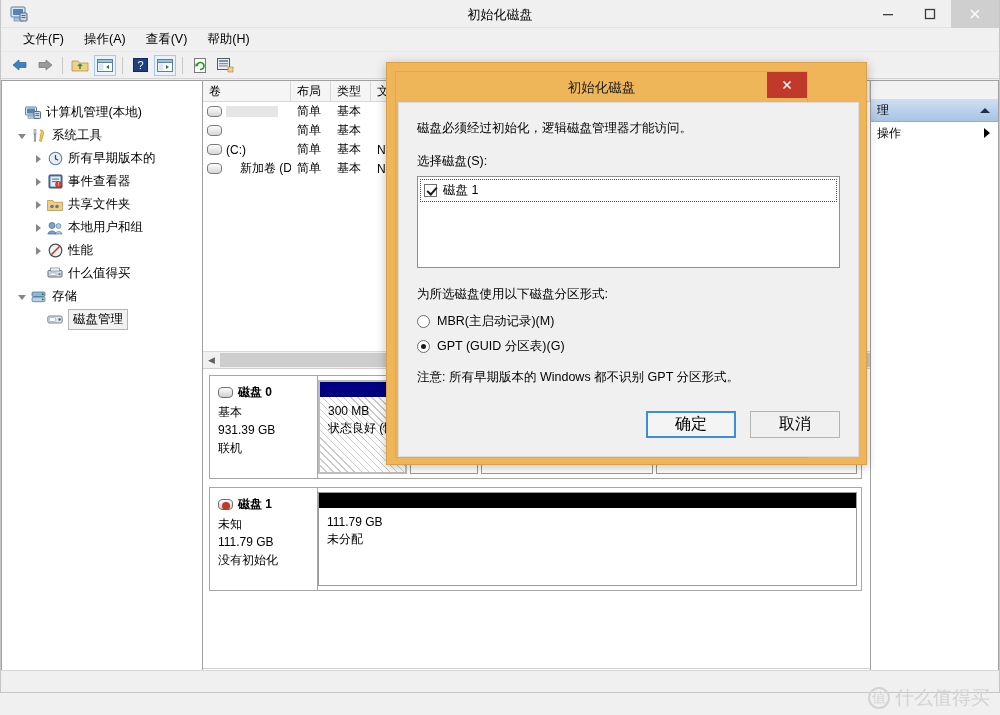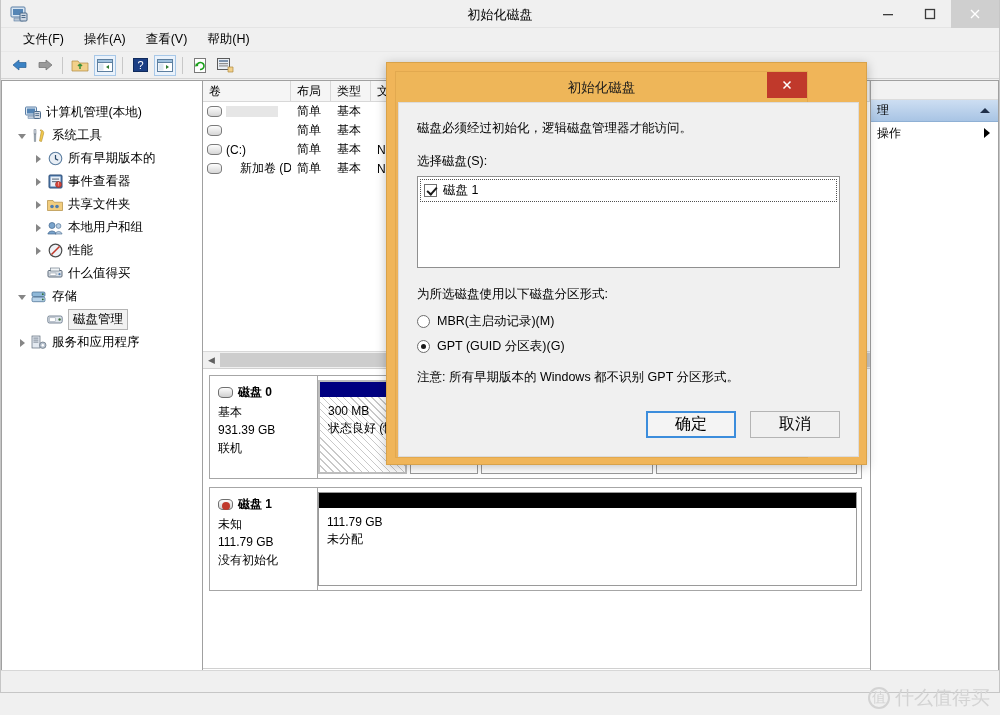--- a/index.html
+++ b/index.html
@@ -771,36 +771,20 @@
           <span class="ticon">
             <svg width="16" height="13" viewBox="0 0 16 13">
               <rect x="0.8" y="3" width="14.4" height="7" rx="1.6" fill="#dfe5ec" stroke="#5a6b7d" stroke-width="0.8"></rect>
               <rect x="2.5" y="4.8" width="6" height="3.5" fill="#fff" stroke="#8c98a6" stroke-width="0.5"></rect>
               <circle cx="12.6" cy="6.5" r="1.2" fill="#3f6f3f"></circle>
             </svg>
           </span>
           <span class="tlabel">磁盘管理</span>
         </div>
 
-        <div class="tree-row" style="padding-left:12px">
-          <span class="tw">
-              <span class="tri-closed"></span>
-            </span>
-          <span class="ticon">
-            <svg width="16" height="15" viewBox="0 0 16 15">
-              <rect x="1" y="1" width="8" height="12" fill="#e3e9f0" stroke="#5d6b7a" stroke-width="0.7"></rect>
-              <rect x="2.4" y="2.6" width="5" height="1" fill="#7d8896"></rect>
-              <rect x="2.4" y="4.6" width="5" height="1" fill="#7d8896"></rect>
-              <rect x="2.4" y="6.6" width="5" height="1" fill="#7d8896"></rect>
-              <circle cx="11.8" cy="10.2" r="3.2" fill="#b9c3cf" stroke="#5d6b7a" stroke-width="0.7"></circle>
-              <circle cx="11.8" cy="10.2" r="1.2" fill="#fff"></circle>
-            </svg>
-          </span>
-          <span class="tlabel">服务和应用程序</span>
-        </div>
 
       </div>
 
       <div class="center-pane">
 
         <div class="vol-list">
           <div class="vol-header">
             <div class="vh-cell" style="width:88px">卷</div>
             <div class="vh-cell" style="width:40px">布局</div>
             <div class="vh-cell" style="width:40px">类型</div>

